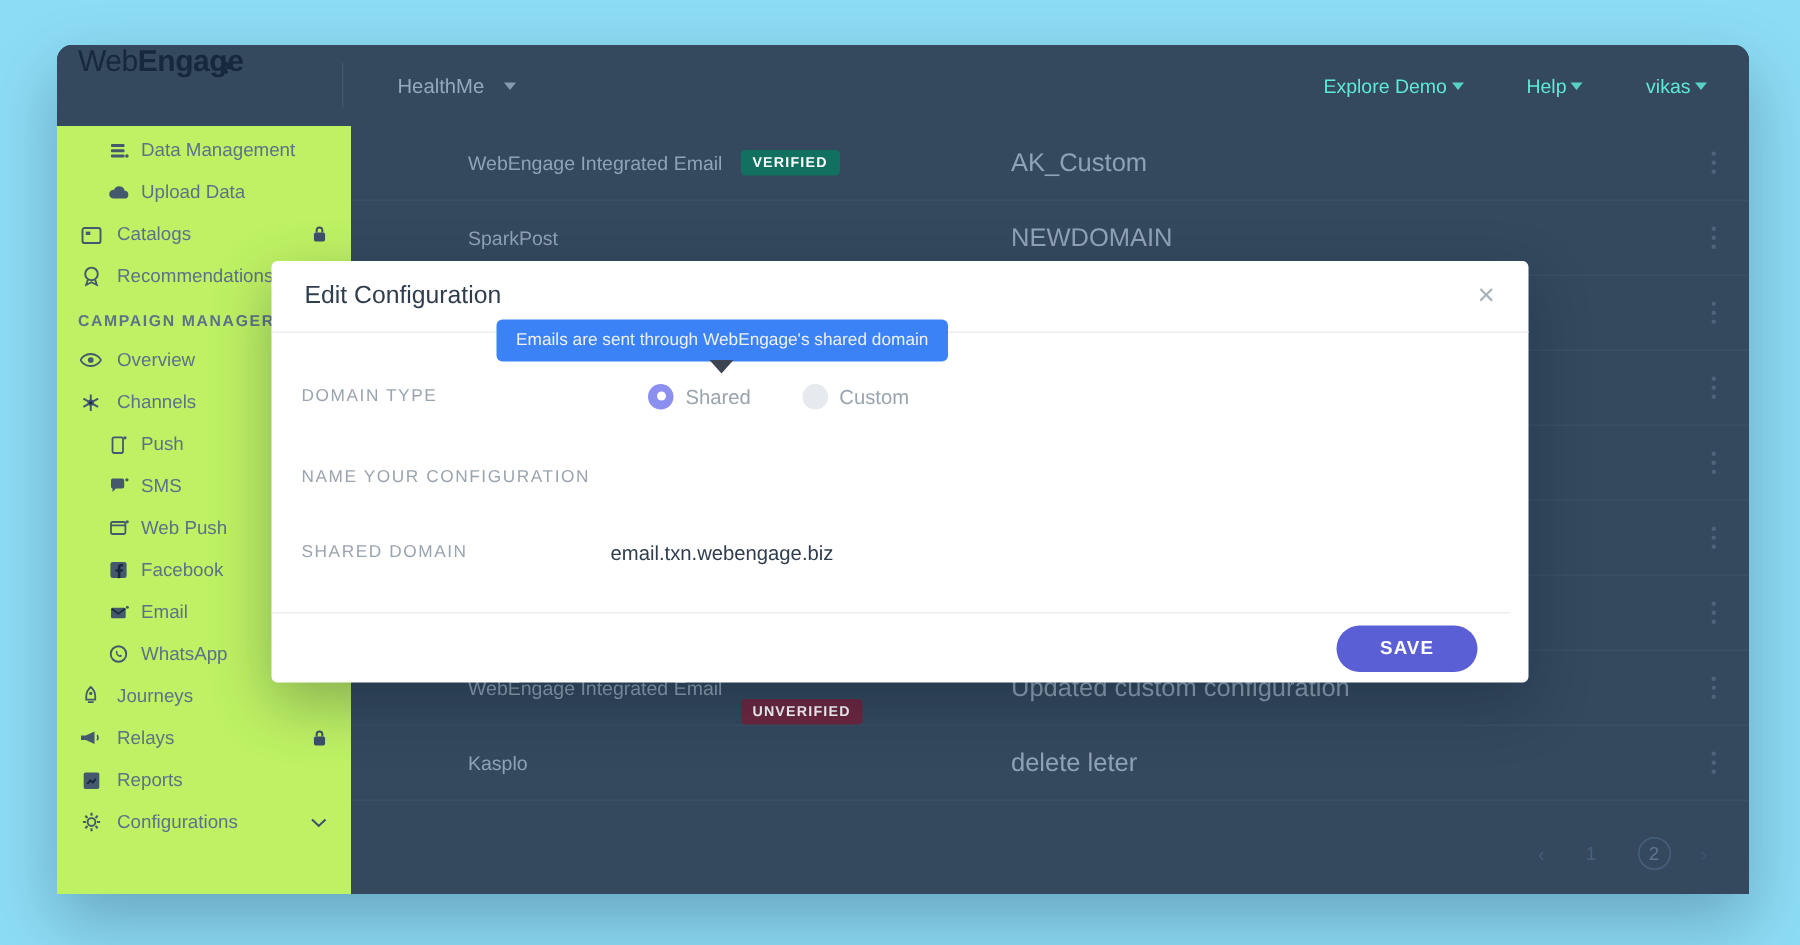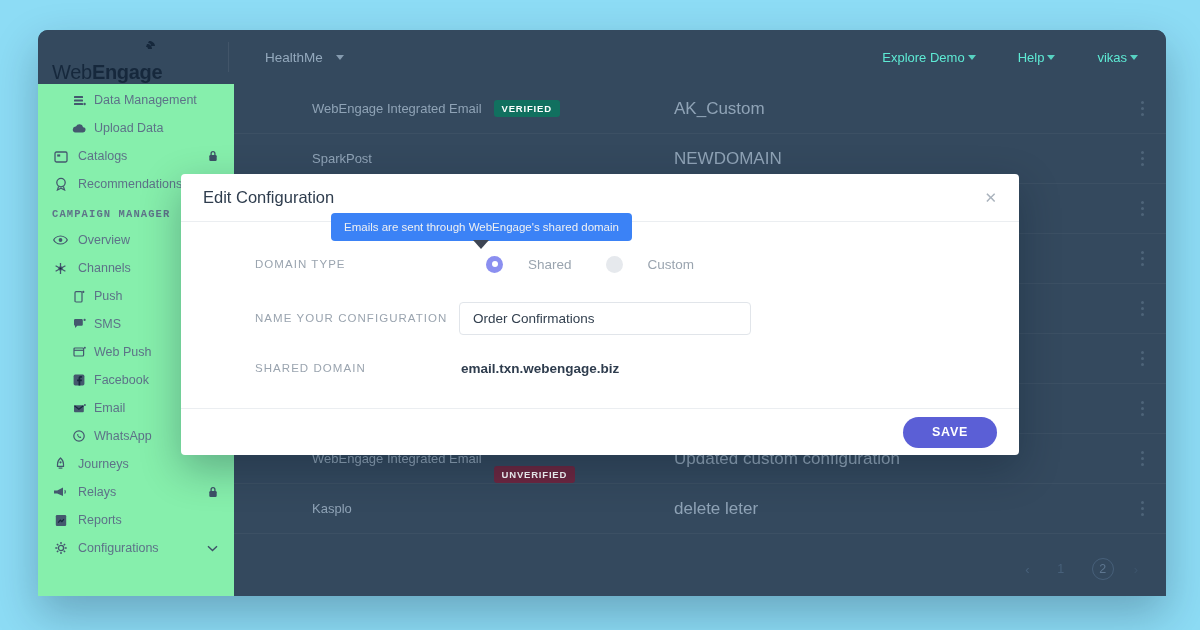--- a/index.html
+++ b/index.html
@@ -22,21 +22,21 @@
     box-shadow:0 18px 44px rgba(10,30,50,.28);
   }
 
   
   .topbar {
     position:absolute; left:0; top:0; width:100%; height:54px;
     background:#34495e;
     display:flex; align-items:center;
   }
   .logo-wrap {
-    width:190px; height:54px; display:flex; align-items:flex-end;
+    width:190px; height:54px; display:flex; align-items:flex-start;
     padding-left:14px; position:relative;
   }
   .logo-text {
     font-size:20px; letter-spacing:-.3px; color:#16283c; white-space:nowrap;
   }
   .logo-text .lt-light { font-weight:400; }
   .logo-text .lt-bold  { font-weight:700; }
   .logo-mark {
     position:absolute; left:100px; top:10px; width:18px; height:16px;
   }
@@ -55,40 +55,40 @@
   }
   .caret {
     width:0; height:0; border-left:4px solid transparent;
     border-right:4px solid transparent; border-top:5px solid currentColor;
     opacity:.85;
   }
 
   
   .sidebar {
     position:absolute; left:0; top:54px; width:196px; bottom:0;
-    background:#86efac; padding-top:4px;
+    background:#bef264; padding-top:4px;
   }
   .nav-row {
     display:flex; align-items:center; height:24px;
     padding:0 16px 0 14px; font-size:12.5px; color:#5d7governo;
     color:#5d7288; white-space:nowrap; margin-bottom:4px;
   }
   .nav-row .ico {
     width:17px; height:14px; margin-right:9px; flex:0 0 17px;
     display:flex; align-items:center; justify-content:center;
     color:#44586e;
   }
   .nav-row.indent { padding-left:34px; }
   .nav-row.indent .ico { width:14px; flex:0 0 14px; margin-right:8px; }
   .nav-row .lbl { flex:1; overflow:hidden; text-overflow:ellipsis; }
   .nav-row .trail { color:#3d5067; display:flex; align-items:center; }
   .sec-head {
     padding:0 14px; margin:12px 0 8px;
     font-size:10.5px; letter-spacing:1.1px; font-weight:700;
-    color:#5e7governo; color:#5e7389; white-space:nowrap;font-family:Liberation Mono, monospace;
+    color:#5e7governo; color:#5e7389; white-space:nowrap;
   }
   svg { display:block; }
 
   
   .content {
     position:absolute; left:196px; top:54px; right:0; bottom:0;
     background:#34495e;
   }
   .tbl-row {
     position:relative; height:50px;
@@ -140,49 +140,49 @@
   .modal-head {
     height:48px; display:flex; align-items:center;
     padding:0 22px; border-bottom:1px solid #ebeef1;
     position:relative;
   }
   .modal-title { font-size:16.5px; color:#2f3d4e; }
   .modal-close {
     position:absolute; right:22px; top:16px;
     font-size:15px; color:#aab3bd; line-height:1;
   }
-  .modal-body { padding:22px 38px 0; position:relative;margin-left:36px; }
+  .modal-body { padding:22px 20px 0; position:relative; }
   .frow { display:flex; align-items:center; min-height:40px; margin-bottom:10px; }
   .frow.r1 { margin-bottom:14px; }
   .flabel {
     width:204px; flex:0 0 204px;
     font-size:11.5px; letter-spacing:1.05px; color:#9aa4af;
     text-transform:uppercase; white-space:nowrap;
   }
   .radios { display:flex; align-items:center; gap:34px; padding-left:27px; }
-  .radio { display:flex; align-items:center; gap:25px;
+  .radio { display:flex; align-items:center; gap:8px;
            font-size:13.5px; color:#9aa4af; white-space:nowrap; }
   .dot {
     width:17px; height:17px; border-radius:50%;
     display:flex; align-items:center; justify-content:center; flex:0 0 17px;
   }
   .dot.on  { background:#8b8ff0; }
   .dot.on::after { content:""; width:6px; height:6px; border-radius:50%; background:#fff; }
   .dot.off { background:#e6e9ed; }
   .txtinput {
     width:292px; height:33px; border:1px solid #e1e5ea; border-radius:4px;
     display:flex; align-items:center; padding:0 13px;
     font-size:13.5px; color:#33404f; white-space:nowrap;
   }
   .staticval {
-    font-size:13.5px; font-weight:700; color:#2f3d4e;
+    font-size:13.5px; font-weight:400; color:#2f3d4e;
     padding-left:2px; white-space:nowrap;
   }
   .modal-foot {
-    position:absolute; left:0; right:0; bottom:0; height:47px;
+    position:absolute; left:0; right:12px; bottom:0; height:47px;
     border-top:1px solid #ebeef1; display:flex; align-items:center;
     justify-content:flex-end; padding-right:22px;
   }
   .btn-save {
     background:#5b5fd6; color:#fff; border:none; border-radius:17px;
     height:31px; padding:0 29px; font-size:12.5px;
     font-weight:700; letter-spacing:.7px; cursor:pointer;
     font-family:"Liberation Sans", sans-serif;
   }
 
@@ -550,21 +550,20 @@
           </div>
           <div class="radio">
             <span class="dot off"></span>
             <span>Custom</span>
           </div>
         </div>
       </div>
 
       <div class="frow">
         <div class="flabel">NAME YOUR CONFIGURATION</div>
-        <div class="txtinput" title="Enter configuration name">Order Confirmations</div>
       </div>
 
       <div class="frow">
         <div class="flabel">SHARED DOMAIN</div>
         <div class="staticval">email.txn.webengage.biz</div>
       </div>
     </div>
 
     <div class="modal-foot">
       <button class="btn-save">SAVE</button>

